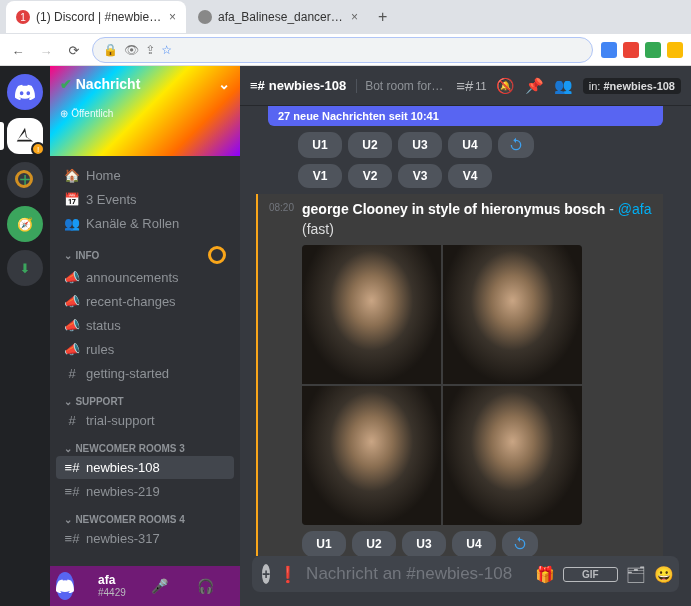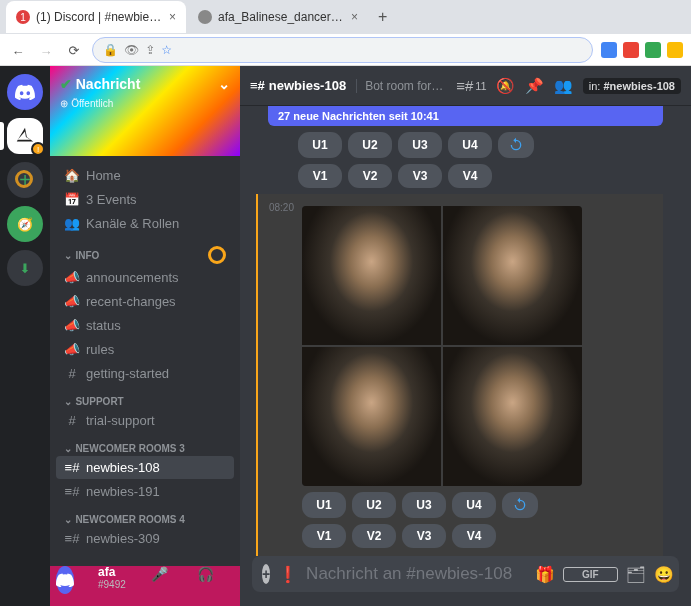--- a/index.html
+++ b/index.html
@@ -19,27 +19,27 @@
 .ext{display:flex;gap:6px}
 .ext-ic{width:16px;height:16px;border-radius:3px}
 .app{display:flex;height:540px;background:#36393f}
 .guild-col{width:50px;background:#202225;display:flex;flex-direction:column;align-items:center;padding-top:8px;gap:8px}
 .guild{width:36px;height:36px;border-radius:50%;background:#36393f;display:flex;align-items:center;justify-content:center;cursor:pointer;position:relative}
 .guild.active{border-radius:12px}
 .guild.sel::before{content:"";position:absolute;left:-7px;top:4px;width:4px;height:28px;background:#fff;border-radius:0 3px 3px 0}
 .channel-col{width:190px;background:#2f3136;display:flex;flex-direction:column}
 .banner{height:90px;background:linear-gradient(135deg,#ff0080,#00d4ff,#ffea00,#ff6b00,#8b00ff);position:relative;padding:10px}
 .banner-title{font-weight:700;color:#fff;font-size:14px;display:flex;align-items:center;gap:4px}
-.banner-sub{font-size:10px;color:#fff;opacity:.9;margin-top:6px}
+.banner-sub{font-size:10px;color:#fff;opacity:.9;margin-top:16px}
 .chlist{flex:1;overflow-y:auto;padding:8px 6px}
 .ch-item{display:flex;align-items:center;gap:6px;padding:4px 8px;border-radius:4px;color:#8e9297;cursor:pointer;font-size:13px;margin-bottom:1px}
 .ch-item.active{background:#42464d;color:#fff}
 .ch-icon{width:16px;text-align:center;font-size:13px}
 .ch-cat{font-size:10px;font-weight:600;color:#8e9297;text-transform:uppercase;padding:10px 8px 2px;display:flex;align-items:center;gap:3px}
-.user-area{height:40px;background:#be185d;display:flex;align-items:flex-start;padding:0 6px;gap:24px}
+.user-area{height:40px;background:#701a75;display:flex;align-items:center;padding:0 6px;gap:24px}
 .avatar{width:28px;height:28px;border-radius:50%;background:#5865f2;display:flex;align-items:center;justify-content:center;font-size:13px;color:#fff}
 .usr{flex:1;line-height:1.1}
 .usr-n{font-size:12px;font-weight:600;color:#fff}
 .usr-d{font-size:10px;color:#b9bbbe}
 .usr-ic{color:#b9bbbe;font-size:14px;cursor:pointer;padding:0 2px}
 .main-col{flex:1;display:flex;flex-direction:column;background:#36393f;min-width:0}
 .ch-header{height:40px;border-bottom:1px solid #26282c;display:flex;align-items:center;padding:0 10px;gap:10px;font-size:13px}
 .ch-name{font-weight:700;color:#fff;display:flex;align-items:center;gap:4px}
 .ch-topic{color:#8e9297;font-size:12px;white-space:nowrap;overflow:hidden;text-overflow:ellipsis;flex:1;min-width:0;border-left:1px solid #4f545c;padding-left:8px}
 .hd-ic{color:#b9bbbe;cursor:pointer;font-size:15px;display:flex;align-items:center;gap:2px}
@@ -172,38 +172,38 @@
           <span>trial-support</span>
         </div>
 
       <div class="ch-cat">⌄ <span>NEWCOMER ROOMS 3</span></div>
       <div class="ch-item active">
           <span class="ch-icon">≡#</span>
           <span>newbies-108</span>
         </div>
       <div class="ch-item">
           <span class="ch-icon">≡#</span>
-          <span>newbies-191</span>
+          <span>newbies-219</span>
         </div>
 
       <div class="ch-cat">⌄ <span>NEWCOMER ROOMS 4</span></div>
       <div class="ch-item">
           <span class="ch-icon">≡#</span>
-          <span>newbies-309</span>
+          <span>newbies-317</span>
         </div>
     </div>
     <div class="user-area">
       <div class="avatar">
         <svg width="18" height="14" viewBox="0 0 28 20">
             <path fill="#fff" d="M23.7 1.7A23 23 0 0018 0l-.7 1.4a21 21 0 00-6.5 0L10 0a23 23 0 00-5.7 1.7C.6 7.3-.4 12.7.1 18a23 23 0 007 3.5l1.4-2.3a15 15 0 01-2.3-1l.6-.5a16 16 0 0014.3 0l.6.5c-.7.4-1.5.8-2.3 1.1l1.4 2.3a23 23 0 007-3.5c.6-6.2-1-11.5-4.2-16.3z"></path>
           </svg>
       </div>
       <div class="usr">
         <div class="usr-n">afa</div>
-        <div class="usr-d">#9492</div>
+        <div class="usr-d">#4429</div>
       </div>
       <span class="usr-ic">🎤</span>
       <span class="usr-ic">🎧</span>
       <span class="usr-ic">⚙</span>
     </div>
   </div>
 
   <div class="main-col">
     <div class="ch-header">
       <div class="ch-name">
@@ -235,20 +235,23 @@
       <div class="btn-row">
         <button class="mj-btn">V1</button>
         <button class="mj-btn">V2</button>
         <button class="mj-btn">V3</button>
         <button class="mj-btn">V4</button>
       </div>
 
       <div class="msg">
         <div class="msg-time">08:20</div>
         <div class="msg-body">
+          <div class="msg-text">
+            <b>george Clooney in style of hieronymus bosch</b> - <span class="mention">@afa</span> <span>(fast)</span>
+          </div>
           <div class="img-grid">
             <div class="gimg"></div>
             <div class="gimg"></div>
             <div class="gimg"></div>
             <div class="gimg"></div>
           </div>
           <div class="btn-row" style="margin-left:0">
             <button class="mj-btn">U1</button>
             <button class="mj-btn">U2</button>
             <button class="mj-btn">U3</button>

